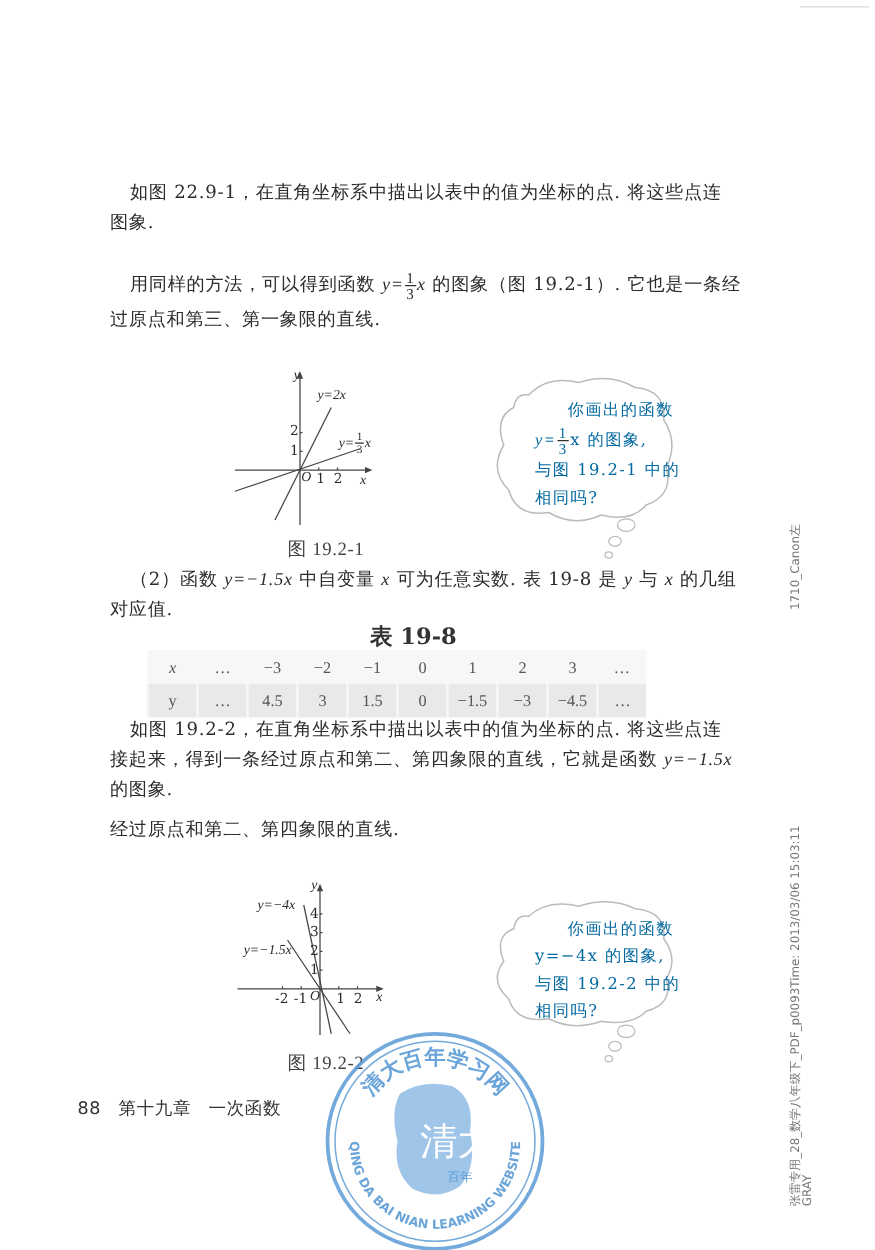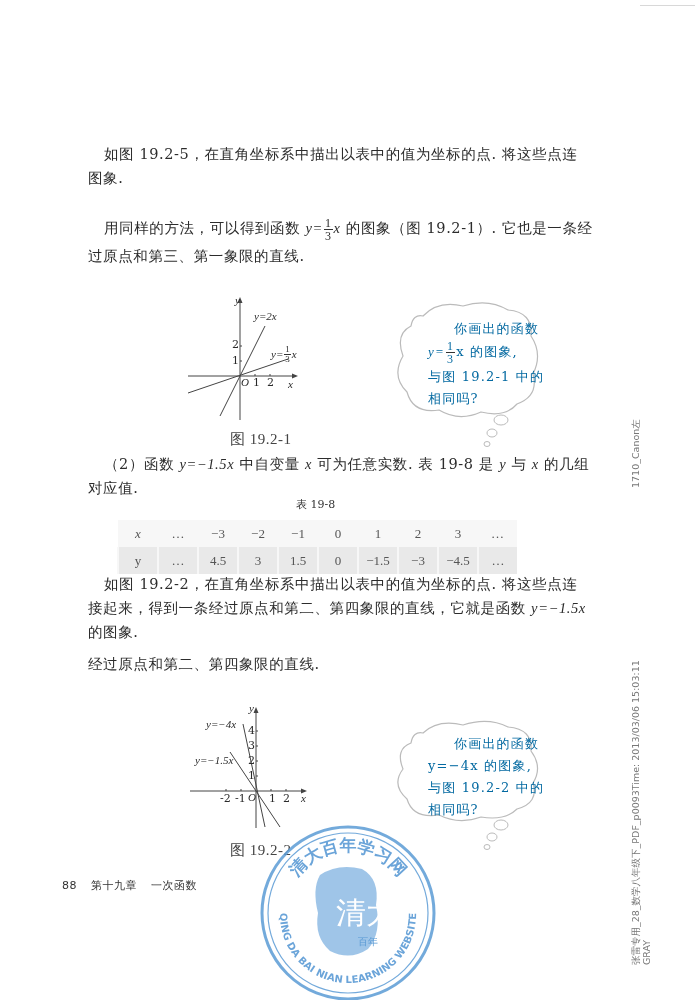--- a/index.html
+++ b/index.html
@@ -22,41 +22,41 @@
   .frac .den { display: block; }
 
   .figure { position: absolute; }
   .figure svg { display: block; }
   .caption { position: absolute; font-size: 15px; color: #444; font-family: "Liberation Serif", serif; letter-spacing: 0.5px; }
 
   .bubble { position: absolute; }
   .bubble-text { position: absolute; font-size: 13px; line-height: 22px; color: #0369a1; letter-spacing: 1.2px; font-family: "DejaVu Serif", serif; }
   .bubble-text .line { display: block; white-space: nowrap; }
 
-  .table-title { position: absolute; left: 296px; top: 497px; font-size: 11px; font-weight: normal; color: #333; font-family: "DejaVu Serif", serif; }
+  .table-title { position: absolute; left: 296px; top: 497px; font-size: 18px; font-weight: bold; color: #333; font-family: "DejaVu Serif", serif; }
   .data-table { position: absolute; left: 117px; top: 520px; border-collapse: collapse; font-family: "Liberation Serif", serif; font-size: 13px; color: #555; }
   .data-table td { width: 38px; height: 27px; text-align: center; padding: 0; }
   .data-table tr.row-y td { background: #e9e9e9; border-left: 2px solid #f7f7f7; }
   .data-table tr.row-x td { background: #f7f7f7; }
   .data-table td.head { font-style: italic; }
 
-  .footer { position: absolute; left: 62px; top: 878px; font-size: 11px; color: #333; font-family: "DejaVu Sans", sans-serif; letter-spacing: 0.5px; }
+  .footer { position: absolute; left: 62px; top: 878px; font-size: 14px; color: #333; font-family: "DejaVu Sans", sans-serif; letter-spacing: 0.5px; }
   .footer span { margin-right: 14px; }
 
   .side-text { position: absolute; font-family: "DejaVu Sans", sans-serif; font-size: 9.5px; color: #777; transform-origin: left top; transform: rotate(-90deg); white-space: nowrap; }
 
   .stamp { position: absolute; left: 258px; top: 823px; width: 180px; height: 180px; }
 </style>
 </head>
 <body>
 
 <div class="top-line"></div>
 
 <div class="para" style="top:142px;">
-  <span class="line indent">如图 19.2-5，在直角坐标系中描出以表中的值为坐标的点. 将这些点连</span>
+  <span class="line indent">如图 22.9-1，在直角坐标系中描出以表中的值为坐标的点. 将这些点连</span>
   <span class="line">图象.</span>
 </div>
 
 <div class="para" style="top:216px;">
   <span class="line indent" style="height:28px;">
     <span>用同样的方法，可以得到函数 </span><span class="math">y=</span><span class="frac"><span class="num">1</span><span class="den">3</span></span><span class="math">x</span><span> 的图象（图 19.2-1）. 它也是一条经</span>
   </span>
   <span class="line">过原点和第三、第一象限的直线.</span>
 </div>
 

